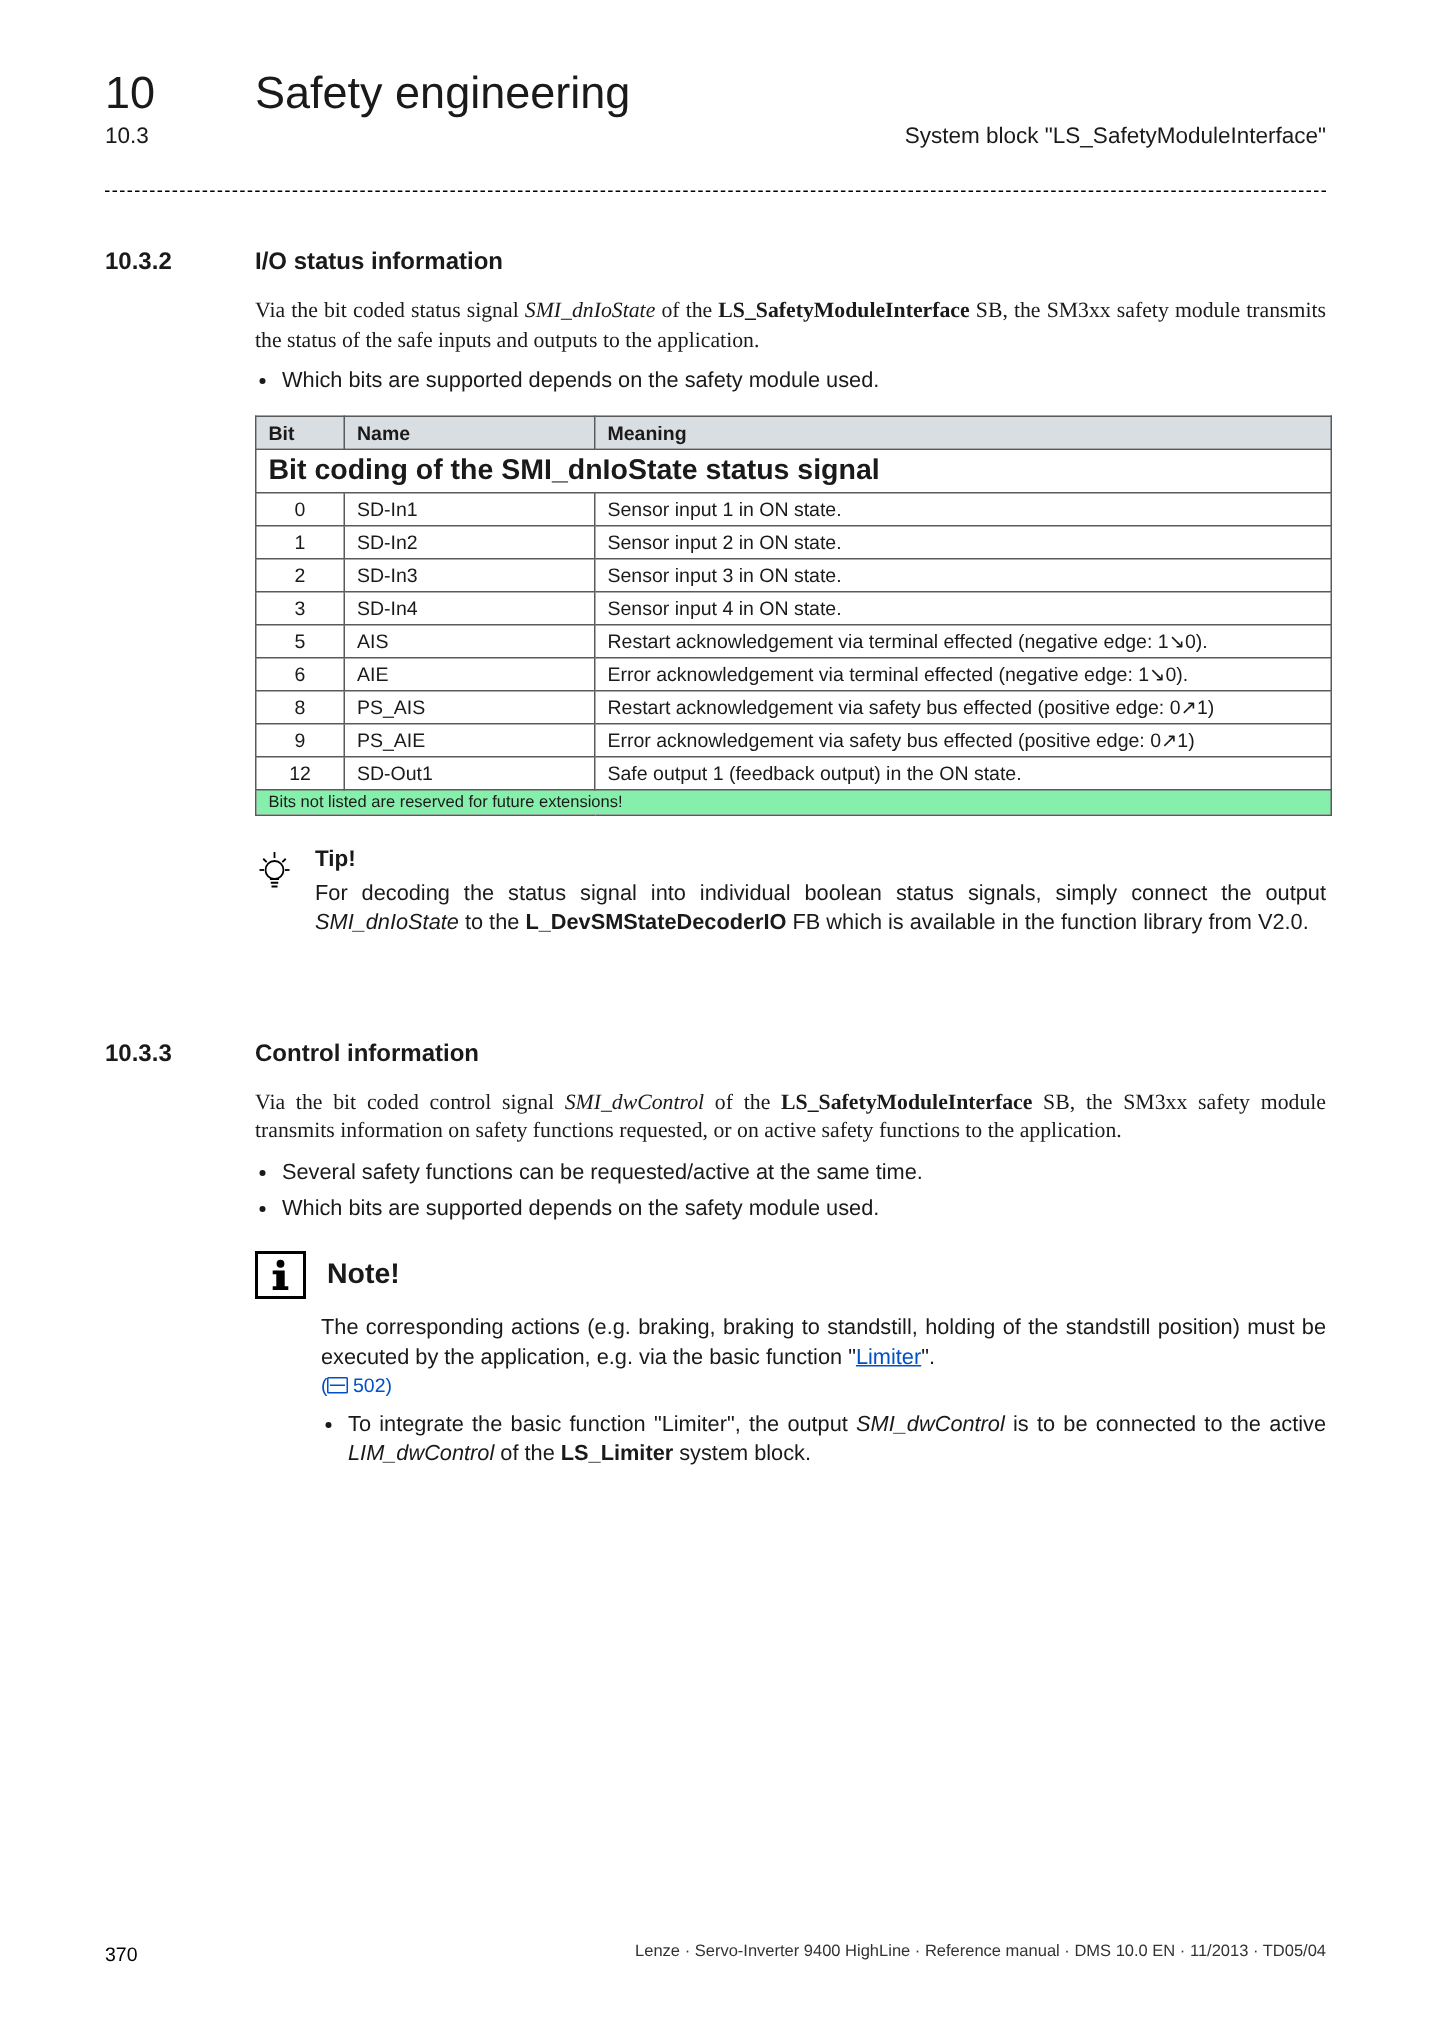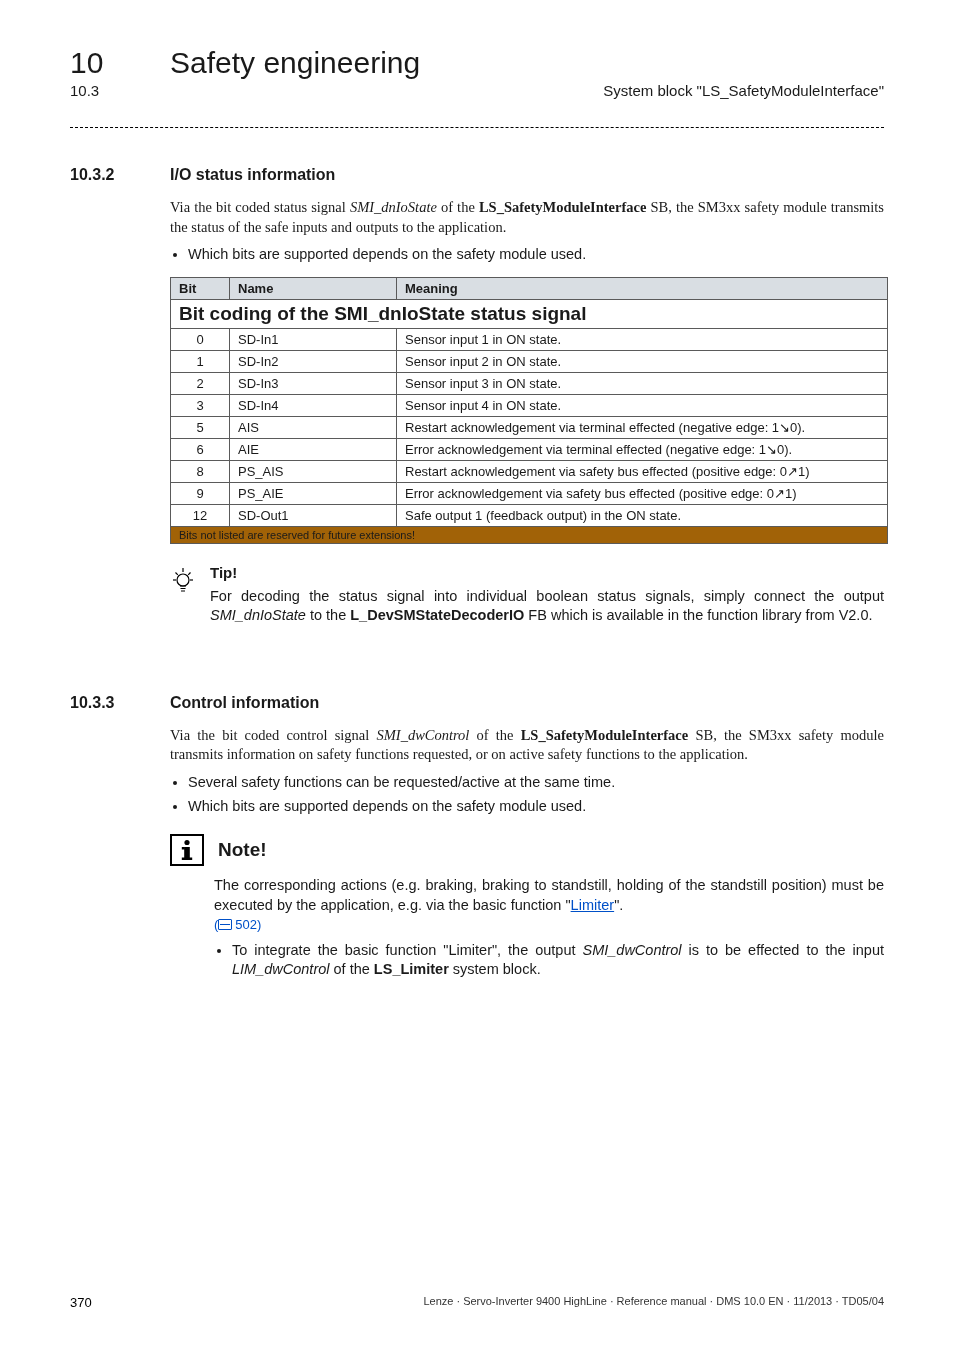--- a/index.html
+++ b/index.html
@@ -95,21 +95,21 @@
     background: #fff;
     font-size: 19px;
   }
   table.bit-table thead th {
     background: #d9dee3;
     font-weight: 700;
   }
   table.bit-table td.bitcell { text-align: center; width: 42px; }
   table.bit-table td.namecell { width: 150px; }
   table.bit-table tfoot td {
-    background: #a16207;
+    background: #86efac;
     font-size: 11px;
     padding: 2px 8px;
   }
 
   .tip-block {
     margin-left: 100px;
     margin-top: 20px;
     display: flex;
     gap: 14px;
     align-items: flex-start;
@@ -330,21 +330,21 @@
           <rect x="3.8" y="18.5" width="10.4" height="2.5" fill="#000"></rect>
         </svg>
       </div>
       <div class="note-title">Note!</div>
     </div>
     <div class="note-body">
       <span>The corresponding actions (e.g. braking, braking to standstill, holding of the standstill position) must be executed by the application, e.g. via the basic function "</span><span class="link">Limiter</span><span>".</span><br>
       <span class="pageref">(<span class="pageref-icon"></span><span>502</span>)</span>
       <ul class="note-bullets">
         <li>
-          <span>To integrate the basic function "Limiter", the output </span><span class="ital">SMI_dwControl</span><span> is to be effected to the input </span><span class="ital">LIM_dwControl</span><span> of the </span><span class="bold">LS_Limiter</span><span> system block.</span>
+          <span>To integrate the basic function "Limiter", the output </span><span class="ital">SMI_dwControl</span><span> is to be connected to the active </span><span class="ital">LIM_dwControl</span><span> of the </span><span class="bold">LS_Limiter</span><span> system block.</span>
         </li>
       </ul>
     </div>
   </div>
 
 </div>
 
 <div class="footer">
   <div class="pg">370</div>
   <div>Lenze · Servo-Inverter 9400 HighLine · Reference manual · DMS 10.0 EN · 11/2013 · TD05/04</div>

